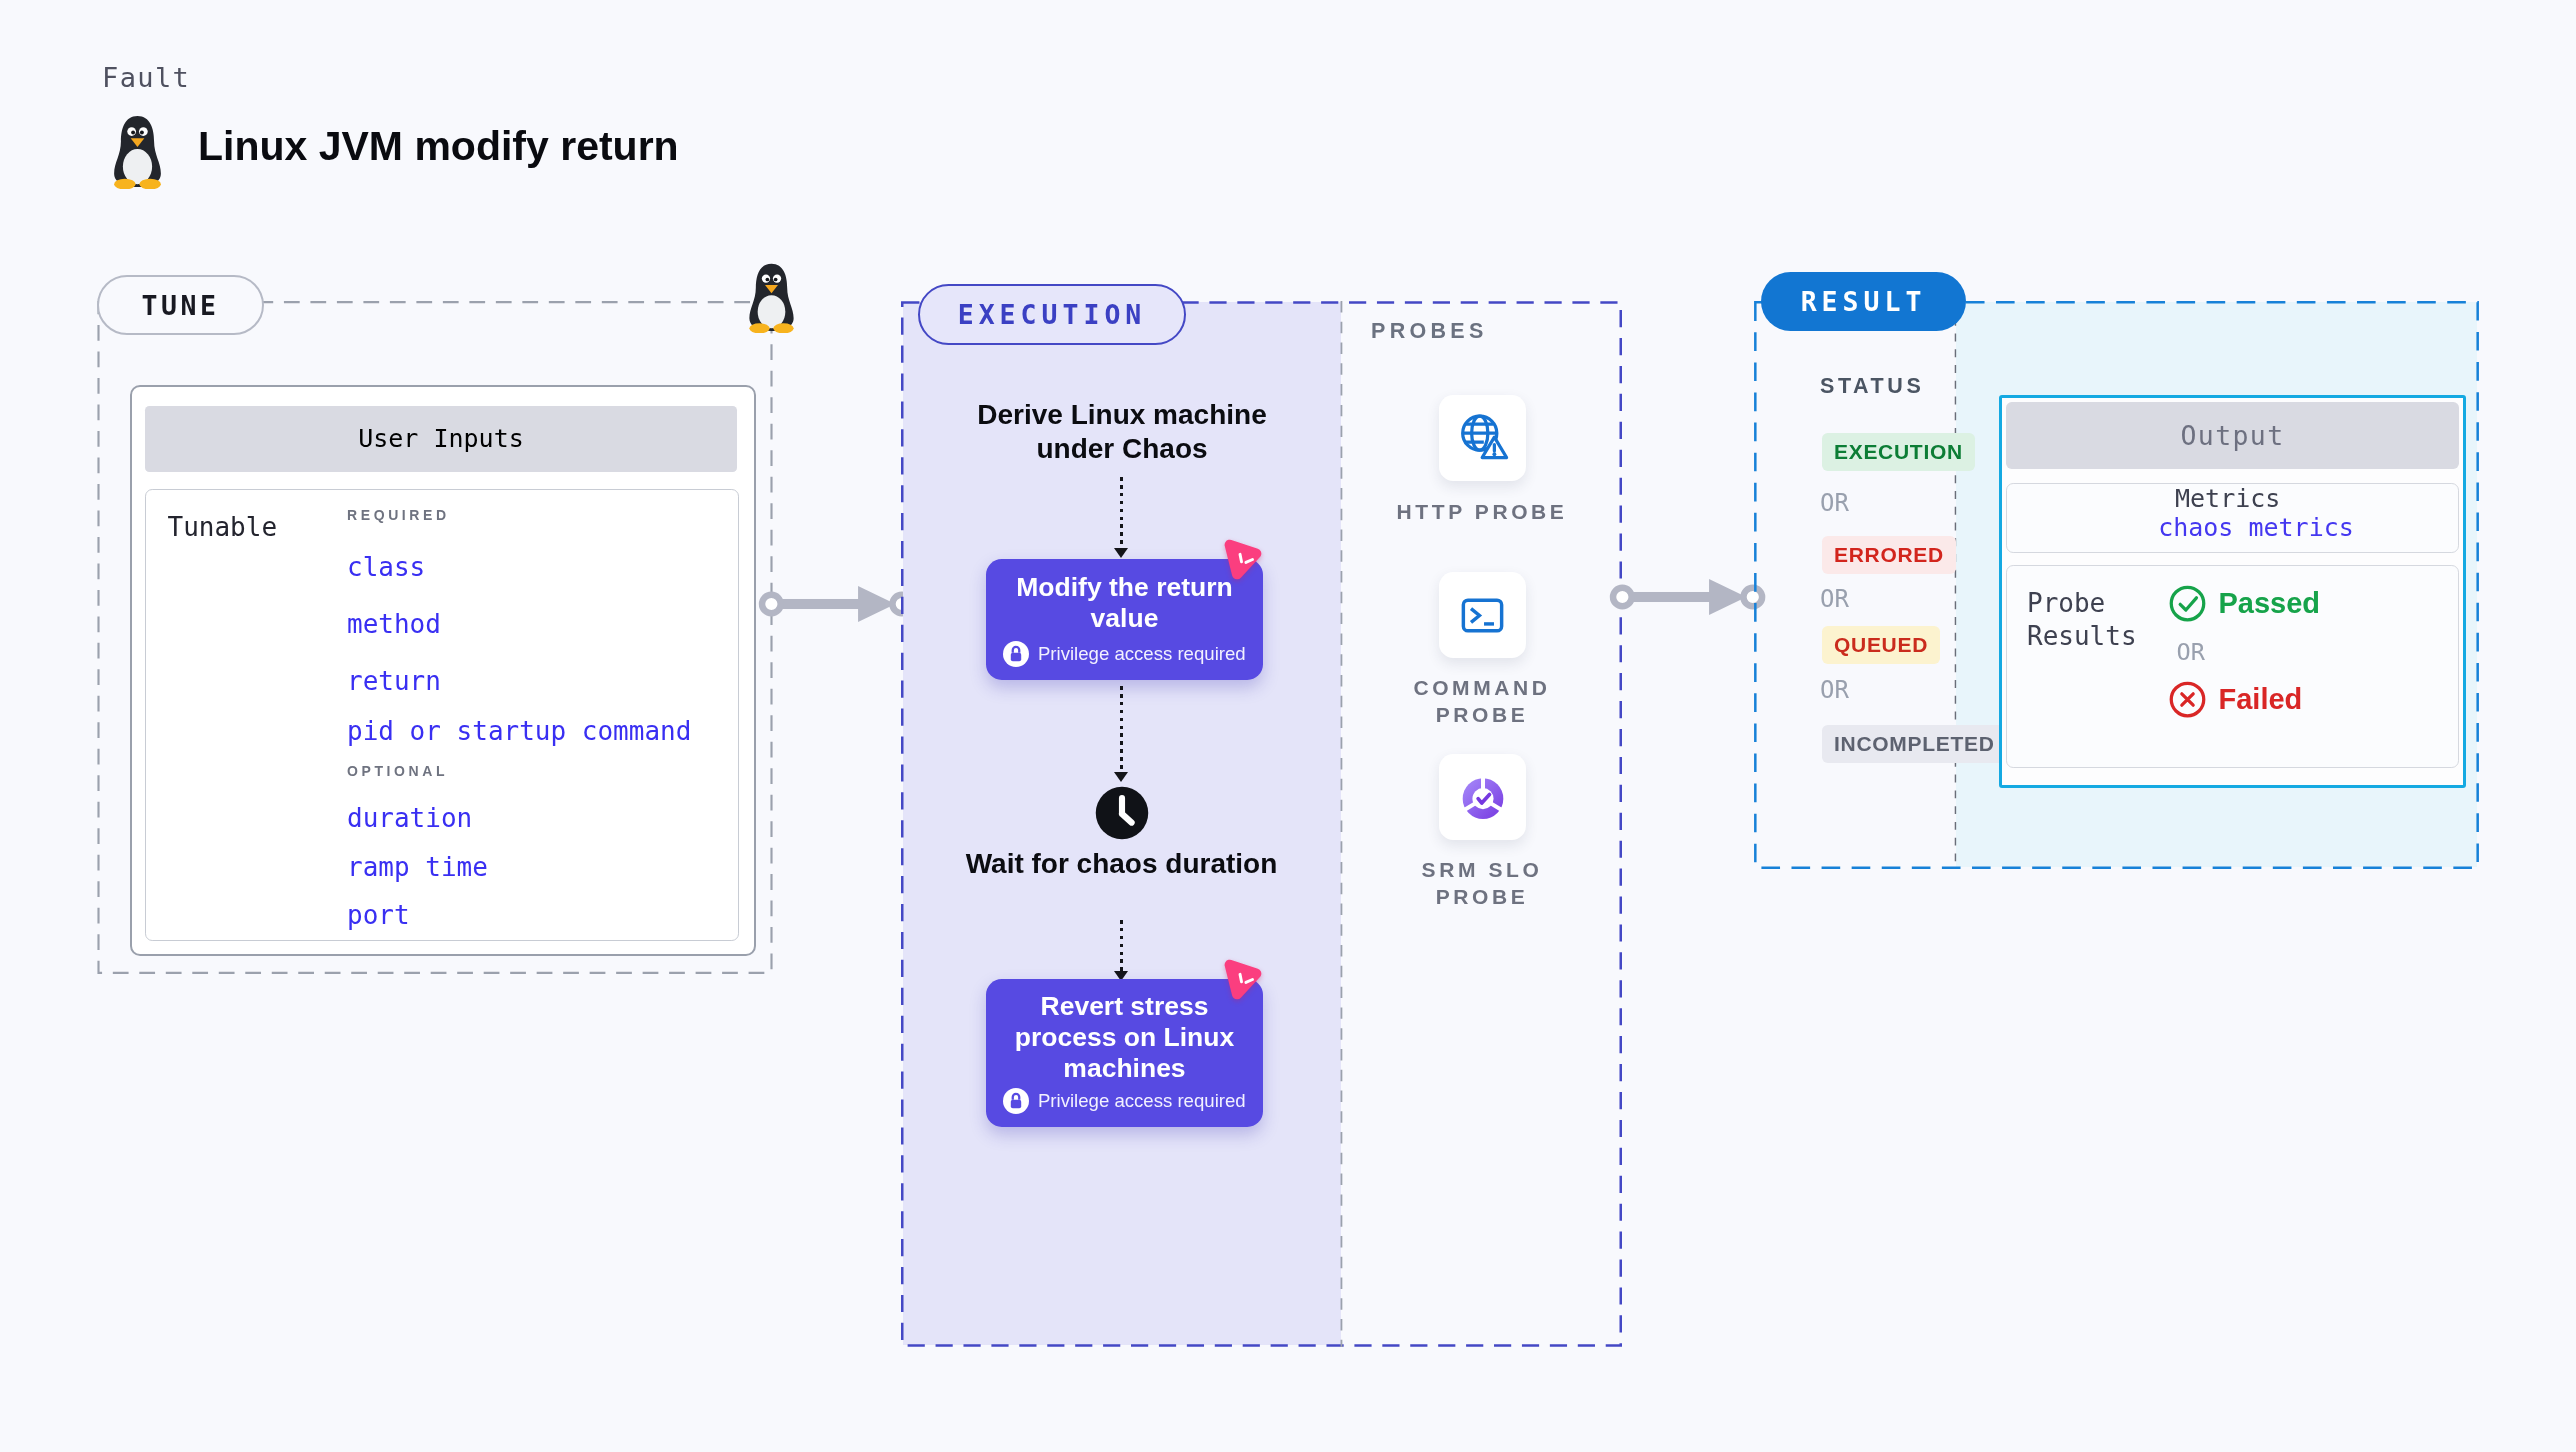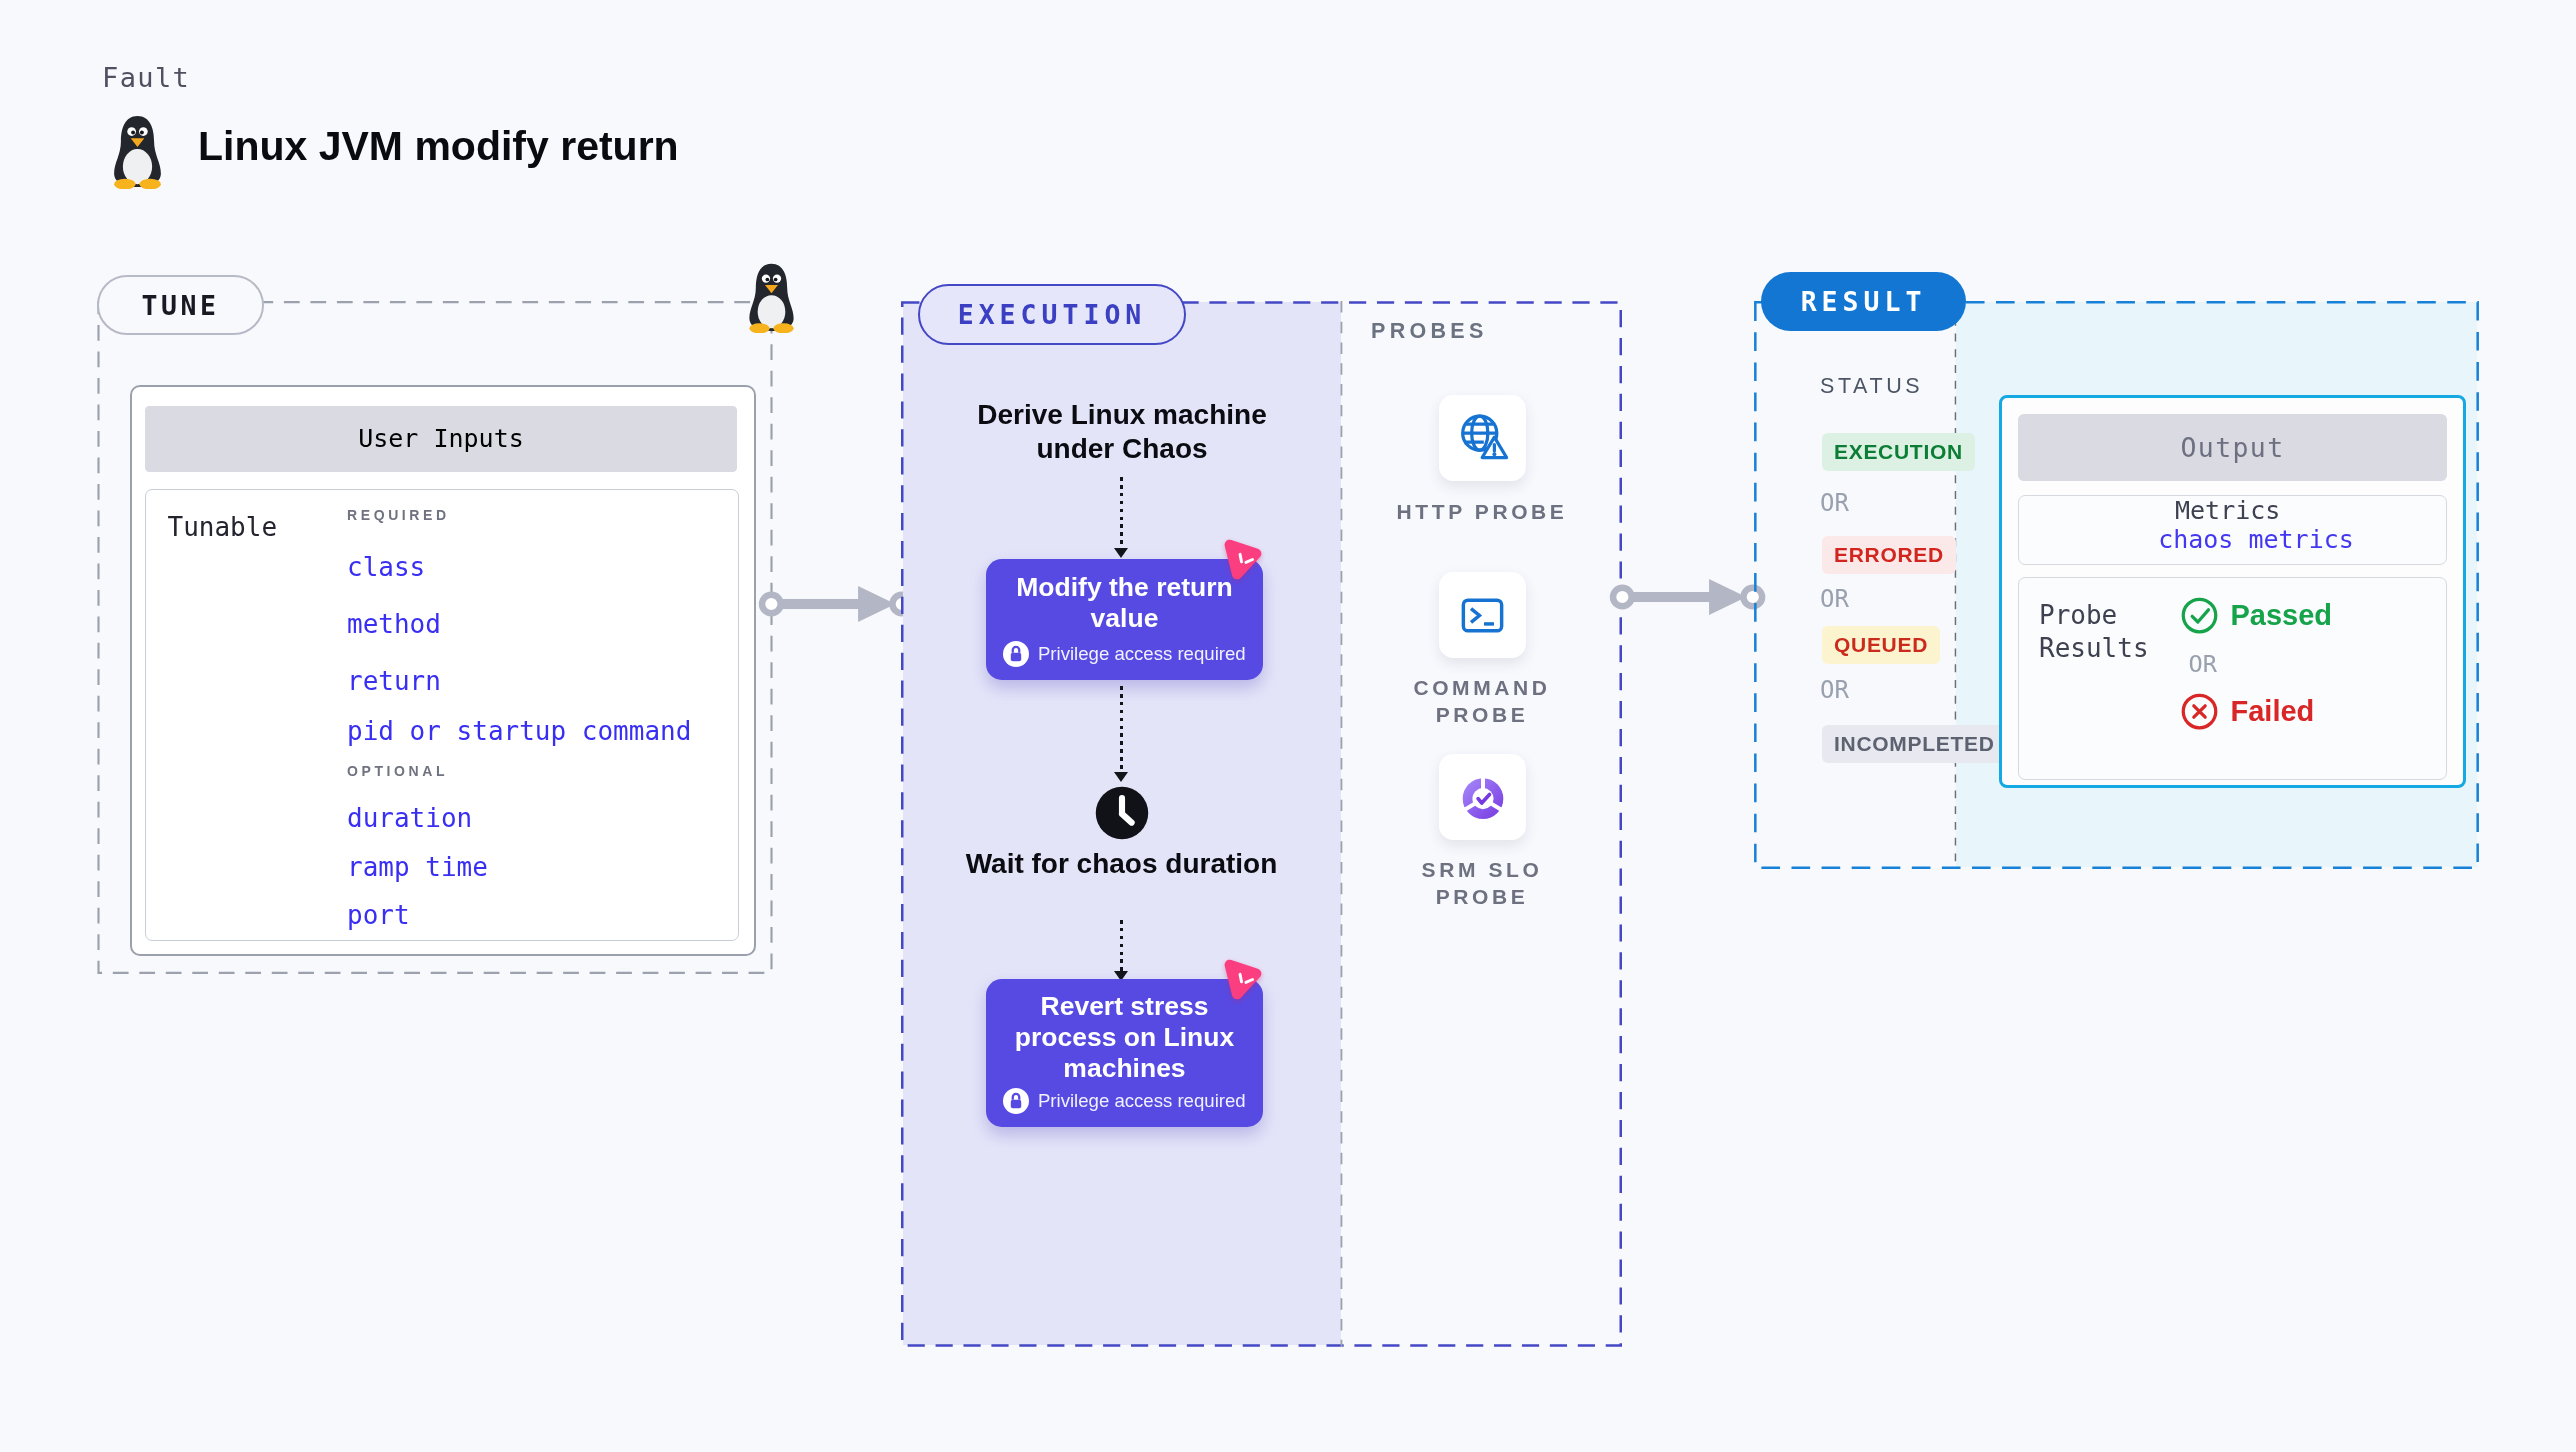--- a/index.html
+++ b/index.html
@@ -60,31 +60,31 @@
         bottom:-8.6px;border:7.2px solid transparent;border-top:10.7px solid #14151a;border-bottom:none;}
 
   
   .probes-label{left:1371px;top:319px;font-size:21.5px;font-weight:600;letter-spacing:4.3px;color:#6b7280;}
   .probe-card{position:absolute;width:87px;height:86px;background:#ffffff;border-radius:14.3px;
         box-shadow:0 5.7px 13px rgba(40,50,80,.10);display:flex;align-items:center;justify-content:center;}
   .probe-label{position:absolute;width:186px;text-align:center;font-size:21px;font-weight:600;
         letter-spacing:3.6px;color:#6e7280;line-height:26.5px;}
 
   
-  .status-label{left:1820px;top:374px;font-size:21.5px;font-weight:normal;letter-spacing:3.6px;color:#4b5563;}
+  .status-label{left:1820px;top:374px;font-size:21.5px;font-weight:bold;letter-spacing:3.6px;color:#4b5563;}
   .badge{position:absolute;left:1822px;font-size:21px;font-weight:800;letter-spacing:0.7px;
         padding:7.2px 12px;border-radius:5.7px;white-space:nowrap;}
   .badge.completed{background:#dcf1e3;color:#0c7d35;}
   .badge.errored{background:#fbe9e9;color:#d2251d;}
   .badge.queued{background:#fcf3cf;color:#ca2b1d;}
   .badge.incompleted{background:#e8e9f0;color:#5d6270;}
   .or-label{position:absolute;left:1820px;font-size:24px;color:#99a0ae;}
 
   .output-card{left:1999px;top:395px;width:467px;height:393px;background:#fdfdfe;
-        border:3.6px solid #14a9e2;border-radius:8px;padding:16px;box-sizing:border-box;}
+        border:3.6px solid #14a9e2;border-radius:3px;padding:4px;box-sizing:border-box;}
   .output-header{height:67px;background:#d9dae2;border-radius:5.7px;display:flex;align-items:center;
         justify-content:center;font-size:26.5px;color:#6d7080;letter-spacing:1.4px;}
   .output-row{border:1.4px solid #d5d8df;border-radius:7.2px;background:#fbfcfe;flex-direction:column;}
   .metrics-row{margin-top:14.3px;height:70px;display:flex;align-items:center;padding:0 20px;box-sizing:border-box;}
   .metrics-row .lbl{font-size:25px;color:#3e4150;width:115px;}
   .metrics-row .val{font-size:25px;color:#4437f0;margin-left:47px;cursor:pointer;}
   .probe-res-row{margin-top:11.5px;height:201px;position:relative;}
   .probe-res-label{position:absolute;left:20px;top:21.5px;font-size:26px;line-height:33px;color:#3e4150;width:136px;}
   .res-col{position:absolute;left:161px;top:18.6px;}
   .res-line{display:flex;align-items:center;gap:11.5px;}

